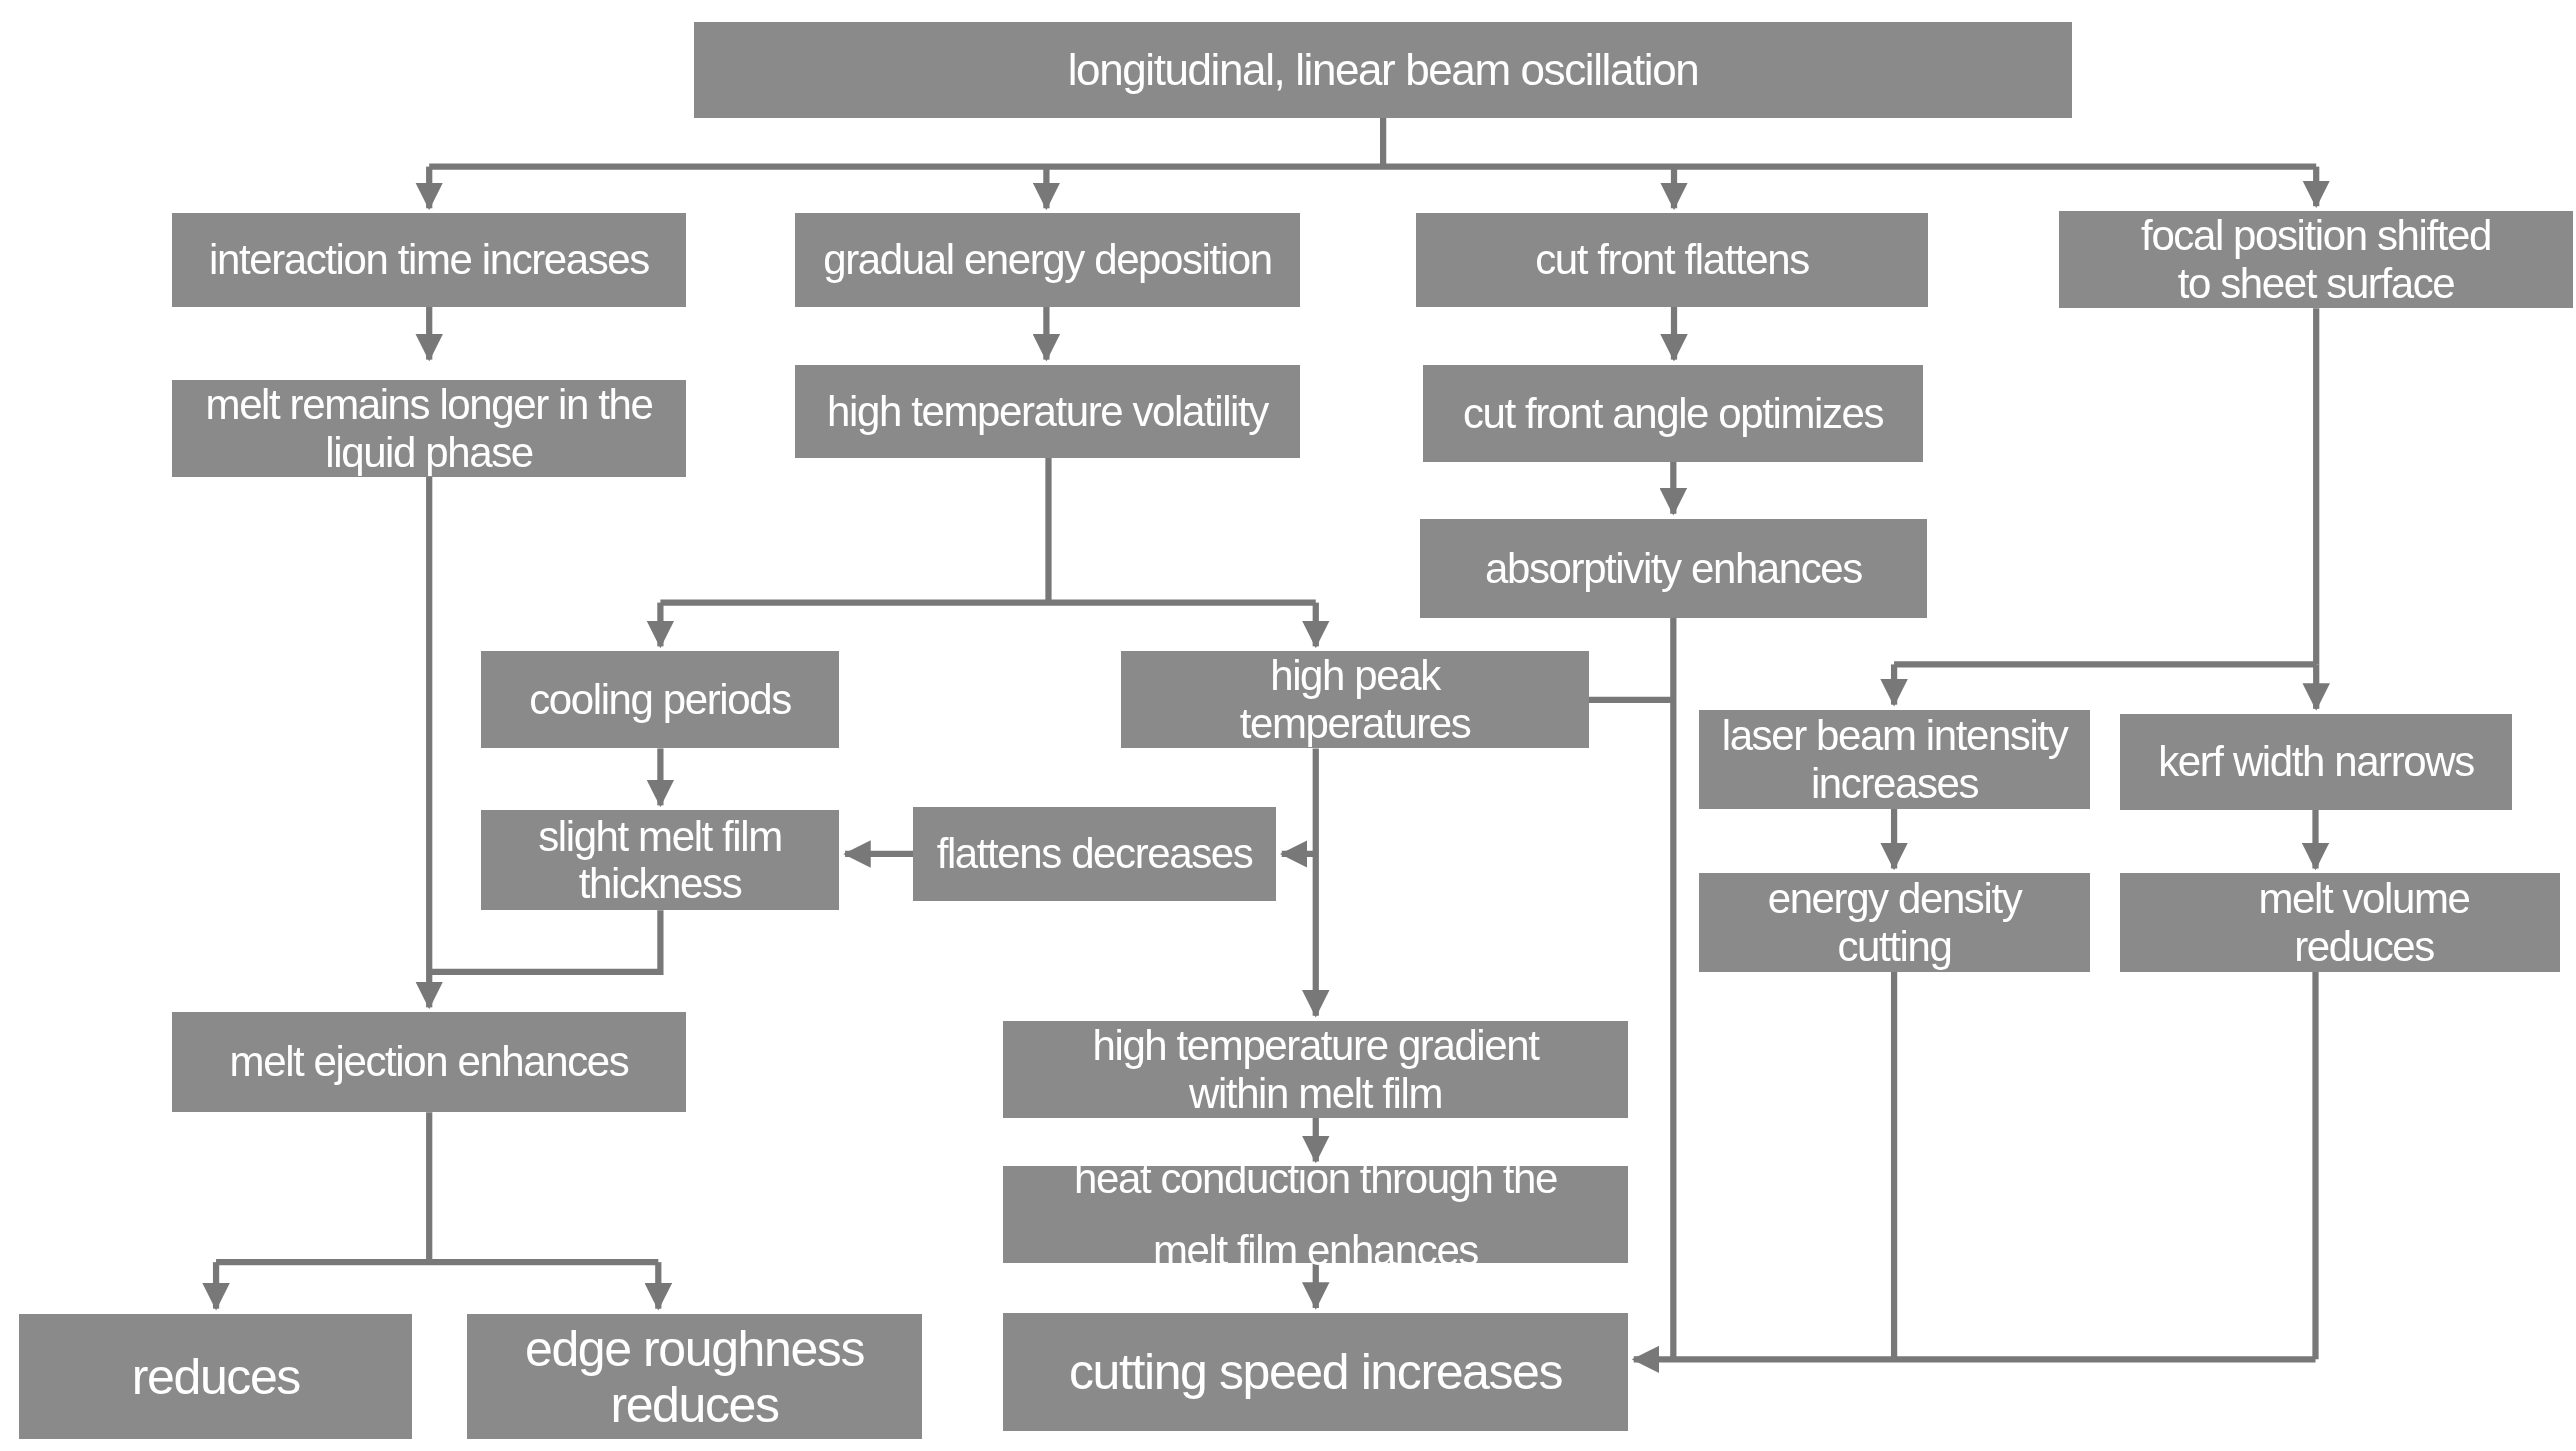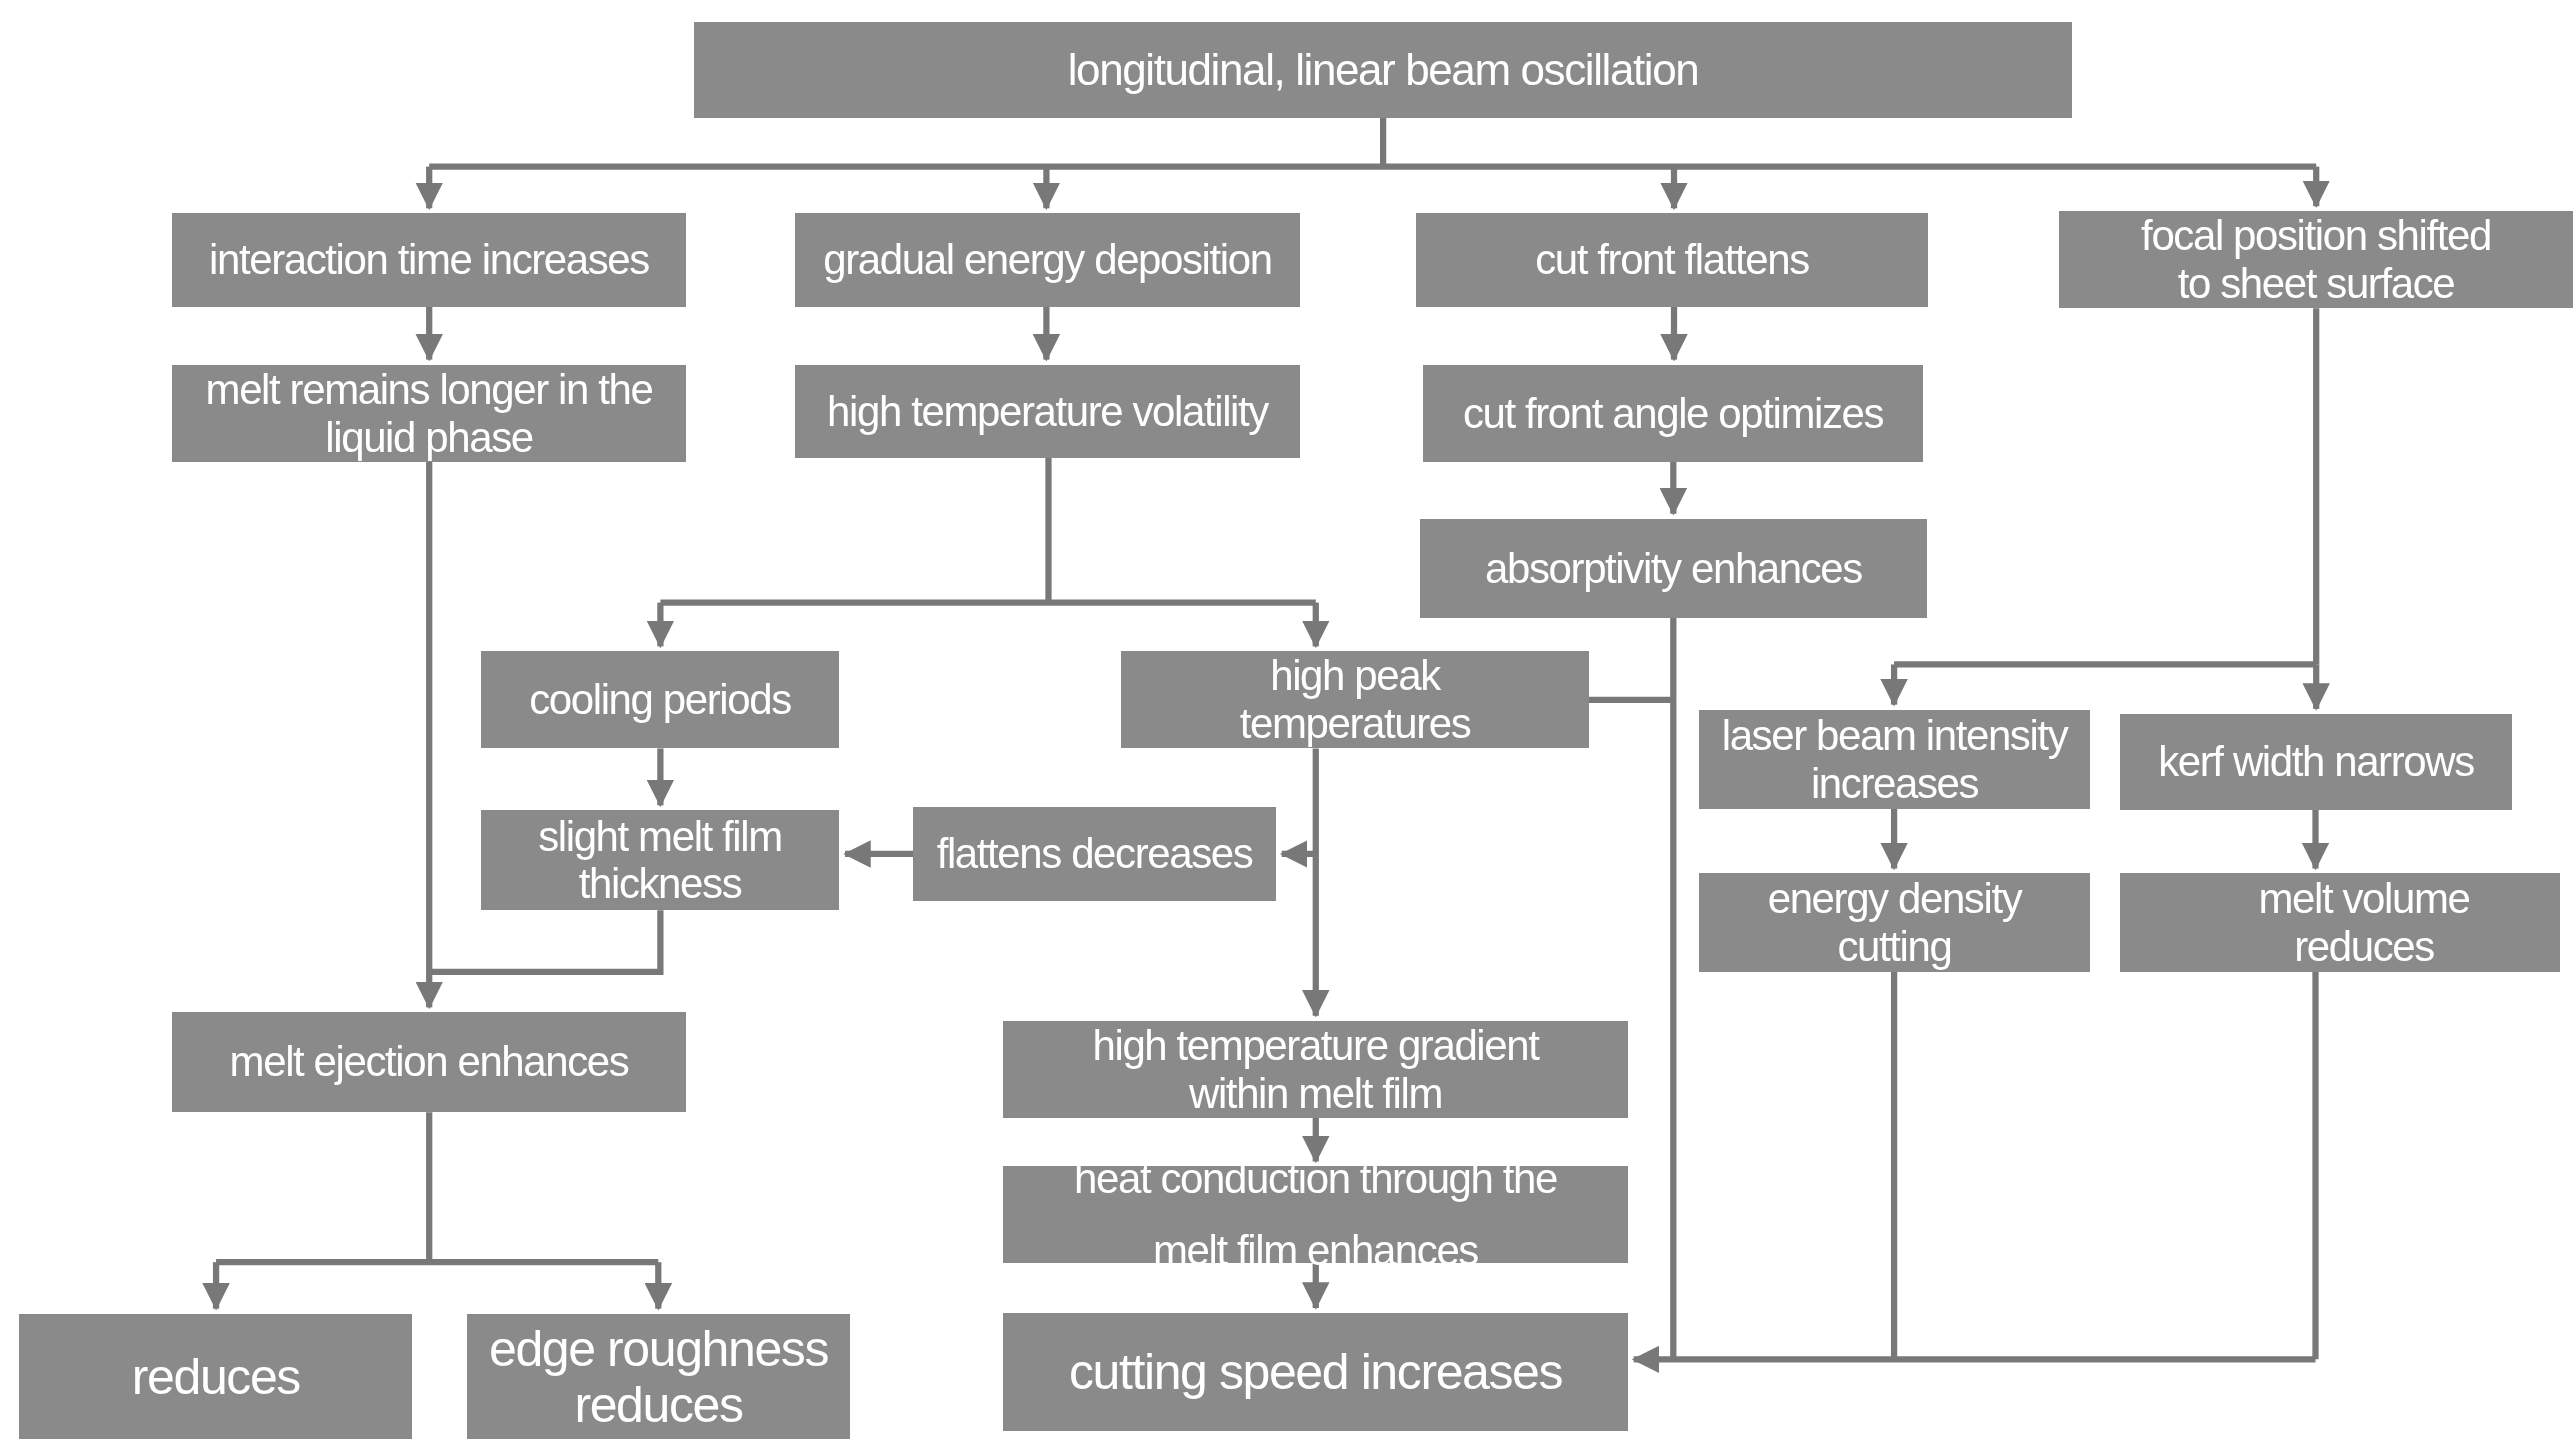--- a/index.html
+++ b/index.html
@@ -107,21 +107,21 @@
   <div class="box fs-reg" style="left:1416px;top:213px;width:512px;height:94px;">
     <span class="ln">cut front flattens</span>
 
   </div>
 
   <div class="box fs-reg" style="left:2059px;top:211px;width:514px;height:97px;">
     <span class="ln">focal position shifted</span>
     <span class="ln">to sheet surface</span>
   </div>
 
-  <div class="box fs-reg" style="left:172px;top:365px;width:514px;height:97px;">
+  <div class="box fs-reg" style="left:172px;top:380px;width:514px;height:97px;">
     <span class="ln">melt remains longer in the</span>
     <span class="ln">liquid phase</span>
   </div>
 
   <div class="box fs-reg" style="left:795px;top:365px;width:505px;height:93px;">
     <span class="ln">high temperature volatility</span>
 
   </div>
 
   <div class="box fs-reg" style="left:1420px;top:519px;width:507px;height:99px;">
@@ -186,21 +186,21 @@
 
   <div class="box fs-reg" style="left:1003px;top:1166px;width:625px;height:97px;gap:25px;">
     <span class="ln">heat conduction through the</span>
     <span class="ln">melt film enhances</span>
   </div>
 
   <div class="box fs-big" style="left:19.4px;top:1314px;width:393px;height:125px;">
     <span class="ln">reduces</span>
   </div>
 
-  <div class="box fs-big" style="left:467px;top:1314px;width:383px;height:125px;">
+  <div class="box fs-big" style="left:467px;top:1314px;width:455px;height:125px;">
     <span class="ln">edge roughness</span>
     <span class="ln">reduces</span>
   </div>
 
   <div class="box fs-big" style="left:1003px;top:1313px;width:625px;height:118px;align-items:center;">
     <span class="ln">cutting speed increases</span>
 
   </div>
 
 </div>

